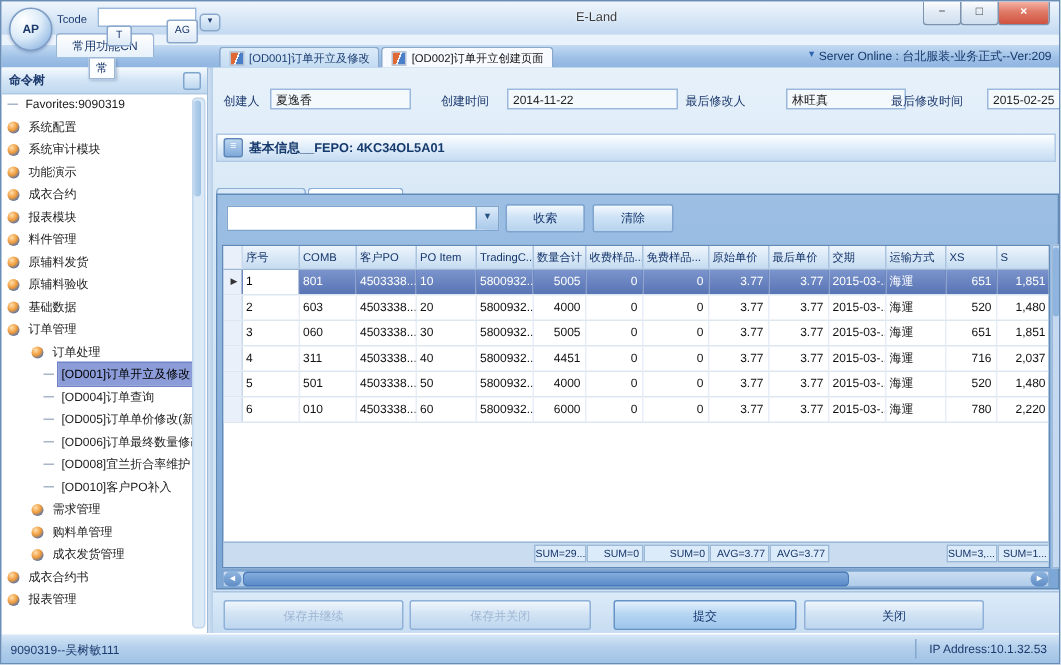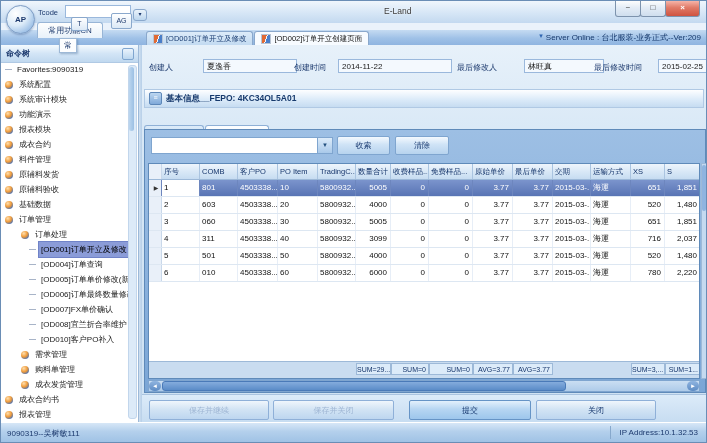--- a/index.html
+++ b/index.html
@@ -185,28 +185,28 @@
         <div class="tree-item lvl0">
           <span class="orb-ico"></span>
           <span class="tlabel">系统审计模块</span>
         </div>
         <div class="tree-item lvl0">
           <span class="orb-ico"></span>
           <span class="tlabel">功能演示</span>
         </div>
         <div class="tree-item lvl0">
           <span class="orb-ico"></span>
+          <span class="tlabel">成衣合约</span>
+        </div>
+        <div class="tree-item lvl0">
+          <span class="orb-ico"></span>
           <span class="tlabel">报表模块</span>
         </div>
         <div class="tree-item lvl0">
           <span class="orb-ico"></span>
-          <span class="tlabel">成衣合约</span>
-        </div>
-        <div class="tree-item lvl0">
-          <span class="orb-ico"></span>
           <span class="tlabel">料件管理</span>
         </div>
         <div class="tree-item lvl0">
           <span class="orb-ico"></span>
           <span class="tlabel">原辅料发货</span>
         </div>
         <div class="tree-item lvl0">
           <span class="orb-ico"></span>
           <span class="tlabel">原辅料验收</span>
         </div>
@@ -230,24 +230,20 @@
           <span class="tick"></span>
           <span class="tlabel">[OD004]订单查询</span>
         </div>
         <div class="tree-item lvl2">
           <span class="tick"></span>
           <span class="tlabel">[OD005]订单单价修改(新)</span>
         </div>
         <div class="tree-item lvl2">
           <span class="tick"></span>
           <span class="tlabel">[OD006]订单最终数量修改</span>
-        </div>
-        <div class="tree-item lvl2">
-          <span class="tick"></span>
-          <span class="tlabel">[OD007]FX单价确认</span>
         </div>
         <div class="tree-item lvl2">
           <span class="tick"></span>
           <span class="tlabel">[OD008]宜兰折合率维护</span>
         </div>
         <div class="tree-item lvl2">
           <span class="tick"></span>
           <span class="tlabel">[OD010]客户PO补入</span>
         </div>
         <div class="tree-item lvl1">
@@ -272,21 +268,21 @@
         </div>
       </div>
     <div class="side-scroll">
         <div class="side-thumb"></div>
       </div>
   </div>
   <div class="splitter"></div>
 
   <div class="main">
     <span class="label" style="left:7px">创建人</span>
-    <input class="f-input" style="left: 61px; width: 86px;" value="夏逸香">
+    <input class="f-input" style="left: 38px; width: 86px;" value="夏逸香">
     <span class="label" style="left:152px">创建时间</span>
     <input class="f-input" style="left: 196px; width: 106px;" value="2014-11-22">
     <span class="label" style="left:315px">最后修改人</span>
     <input class="f-input" style="left: 382px; width: 72px;" value="林旺真">
     <span class="label" style="left:452px">最后修改时间</span>
     <input class="f-input" style="left: 516px; width: 42px;" value="2015-02-25">
 
     <div class="sec-header">
       <span class="collapse-icon">≡</span>
       <span class="sec-title">基本信息__FEPO: 4KC34OL5A01</span>
@@ -375,21 +371,21 @@
               <span class="cell c13 num">651</span>
               <span class="cell c14 num">1,851</span>
             </div>
             <div class="trow">
               <span class="cell c0"></span>
               <span class="cell c1">4</span>
               <span class="cell c2">311</span>
               <span class="cell c3">4503338...</span>
               <span class="cell c4">40</span>
               <span class="cell c5">5800932...</span>
-              <span class="cell c6 num">3099</span>
+              <span class="cell c6 num">4451</span>
               <span class="cell c7 num">0</span>
               <span class="cell c8 num">0</span>
               <span class="cell c9 num">3.77</span>
               <span class="cell c10 num">3.77</span>
               <span class="cell c11">2015-03-...</span>
               <span class="cell c12">海運</span>
               <span class="cell c13 num">716</span>
               <span class="cell c14 num">2,037</span>
             </div>
             <div class="trow">

